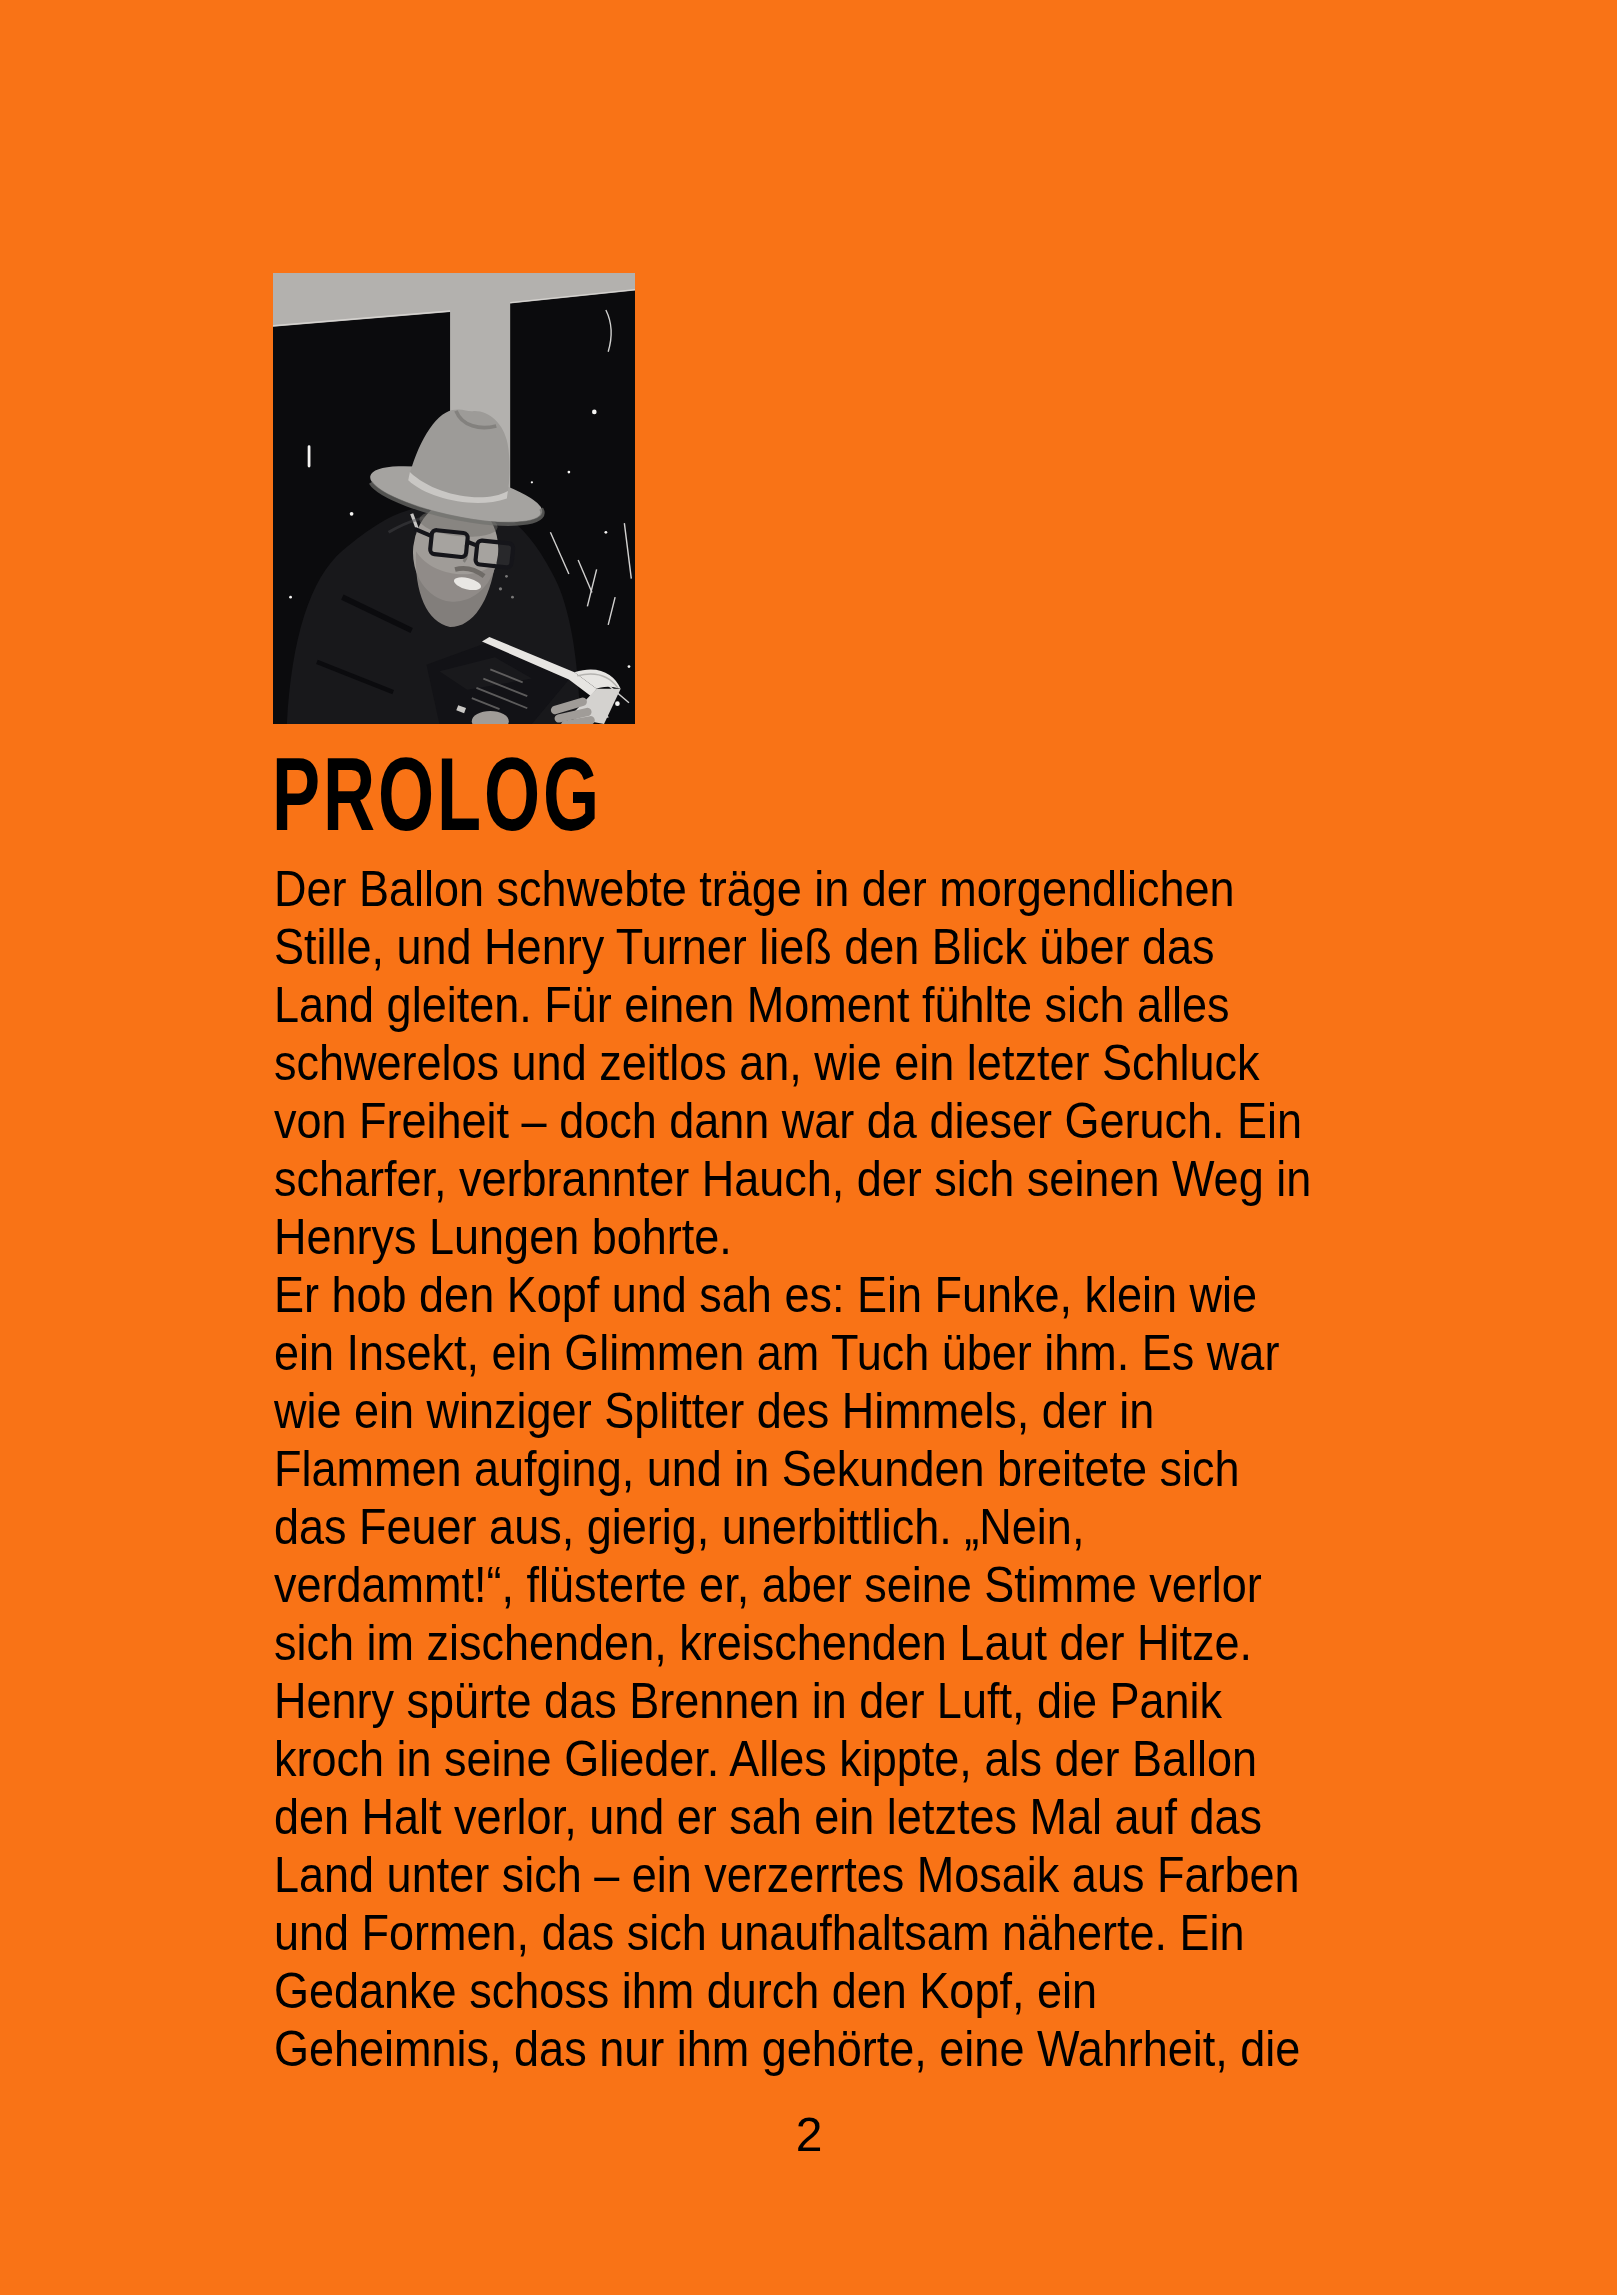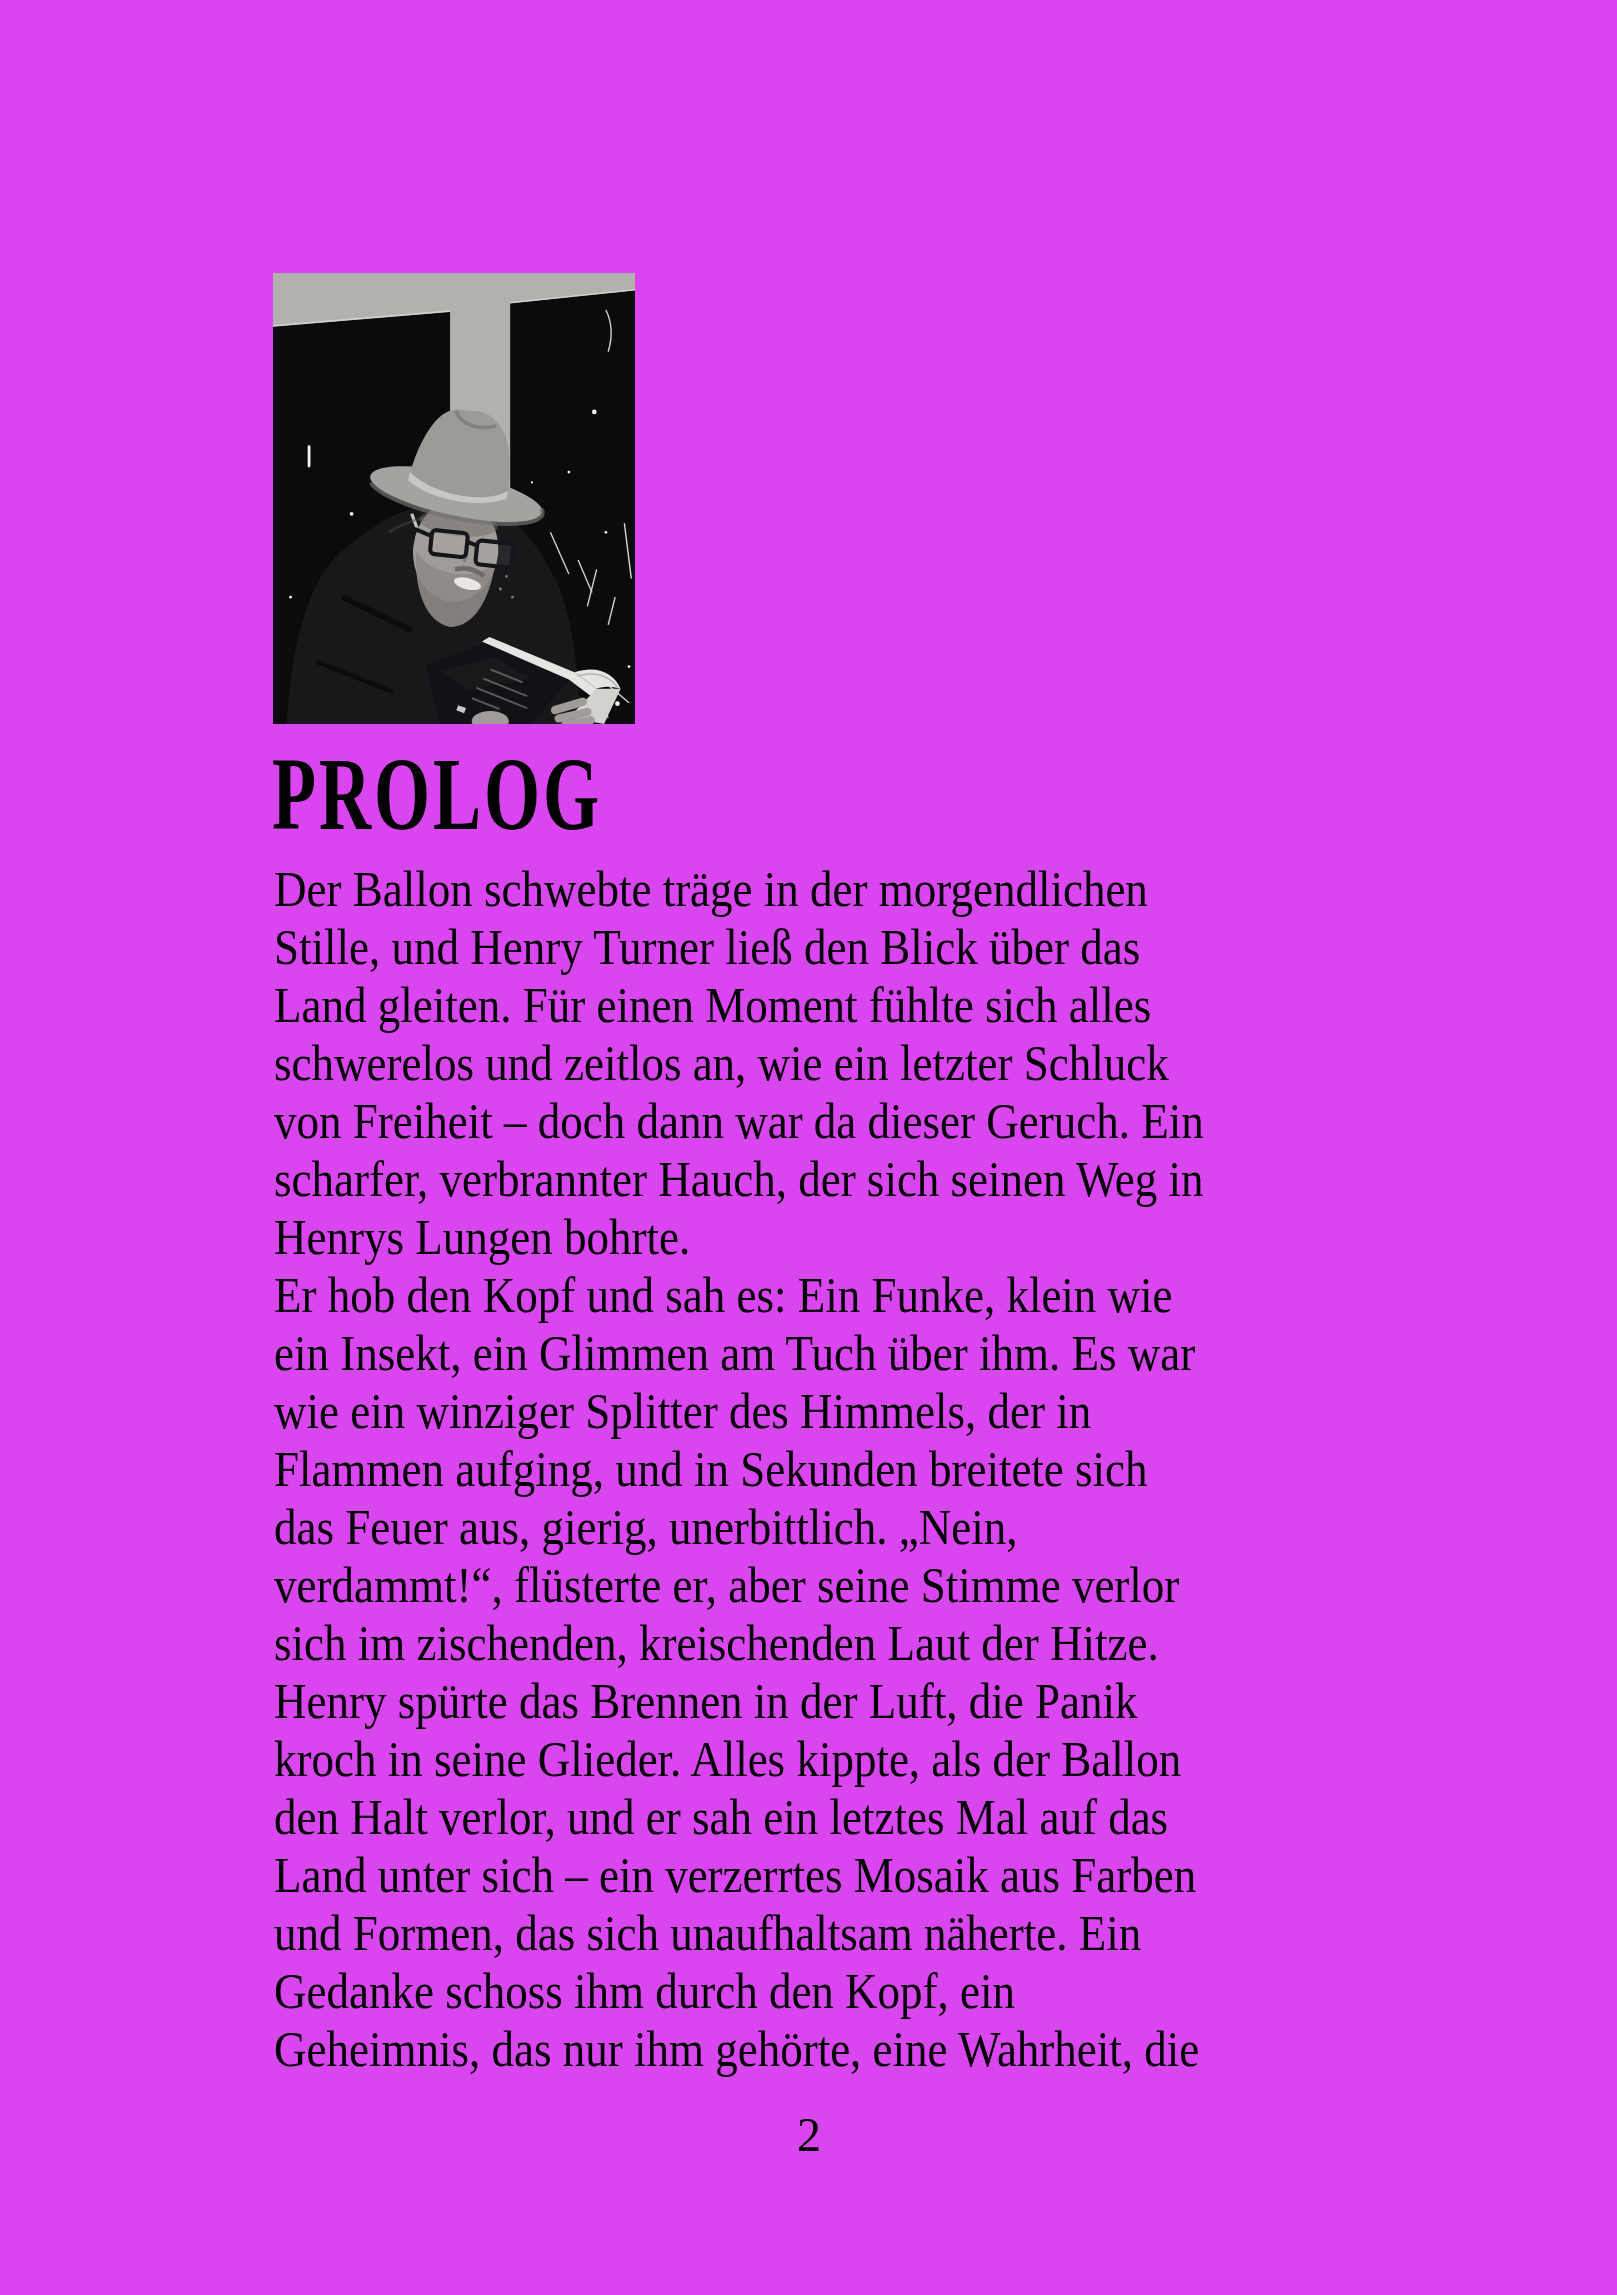--- a/index.html
+++ b/index.html
@@ -1,22 +1,22 @@
 <!DOCTYPE html>
 <html style="font-size:7.4px"><head>
 <meta charset="utf-8">
 <style>
   html, body { margin: 0; padding: 0; }
   .page {
     position: relative;
     width: 1618px;
     height: 2295px;
-    background: #d946ef;
+    background: #f97316;
     overflow: hidden;
-    font-family: Liberation Serif, serif;
+    font-family: Liberation Sans, sans-serif;
     color: #000000;
   }
   .photo {
     position: absolute;
     left: 273px;
     top: 273px;
     width: 362px;
     height: 451px;
   }
   .photo svg { display: block; width: 100%; height: 100%; }

